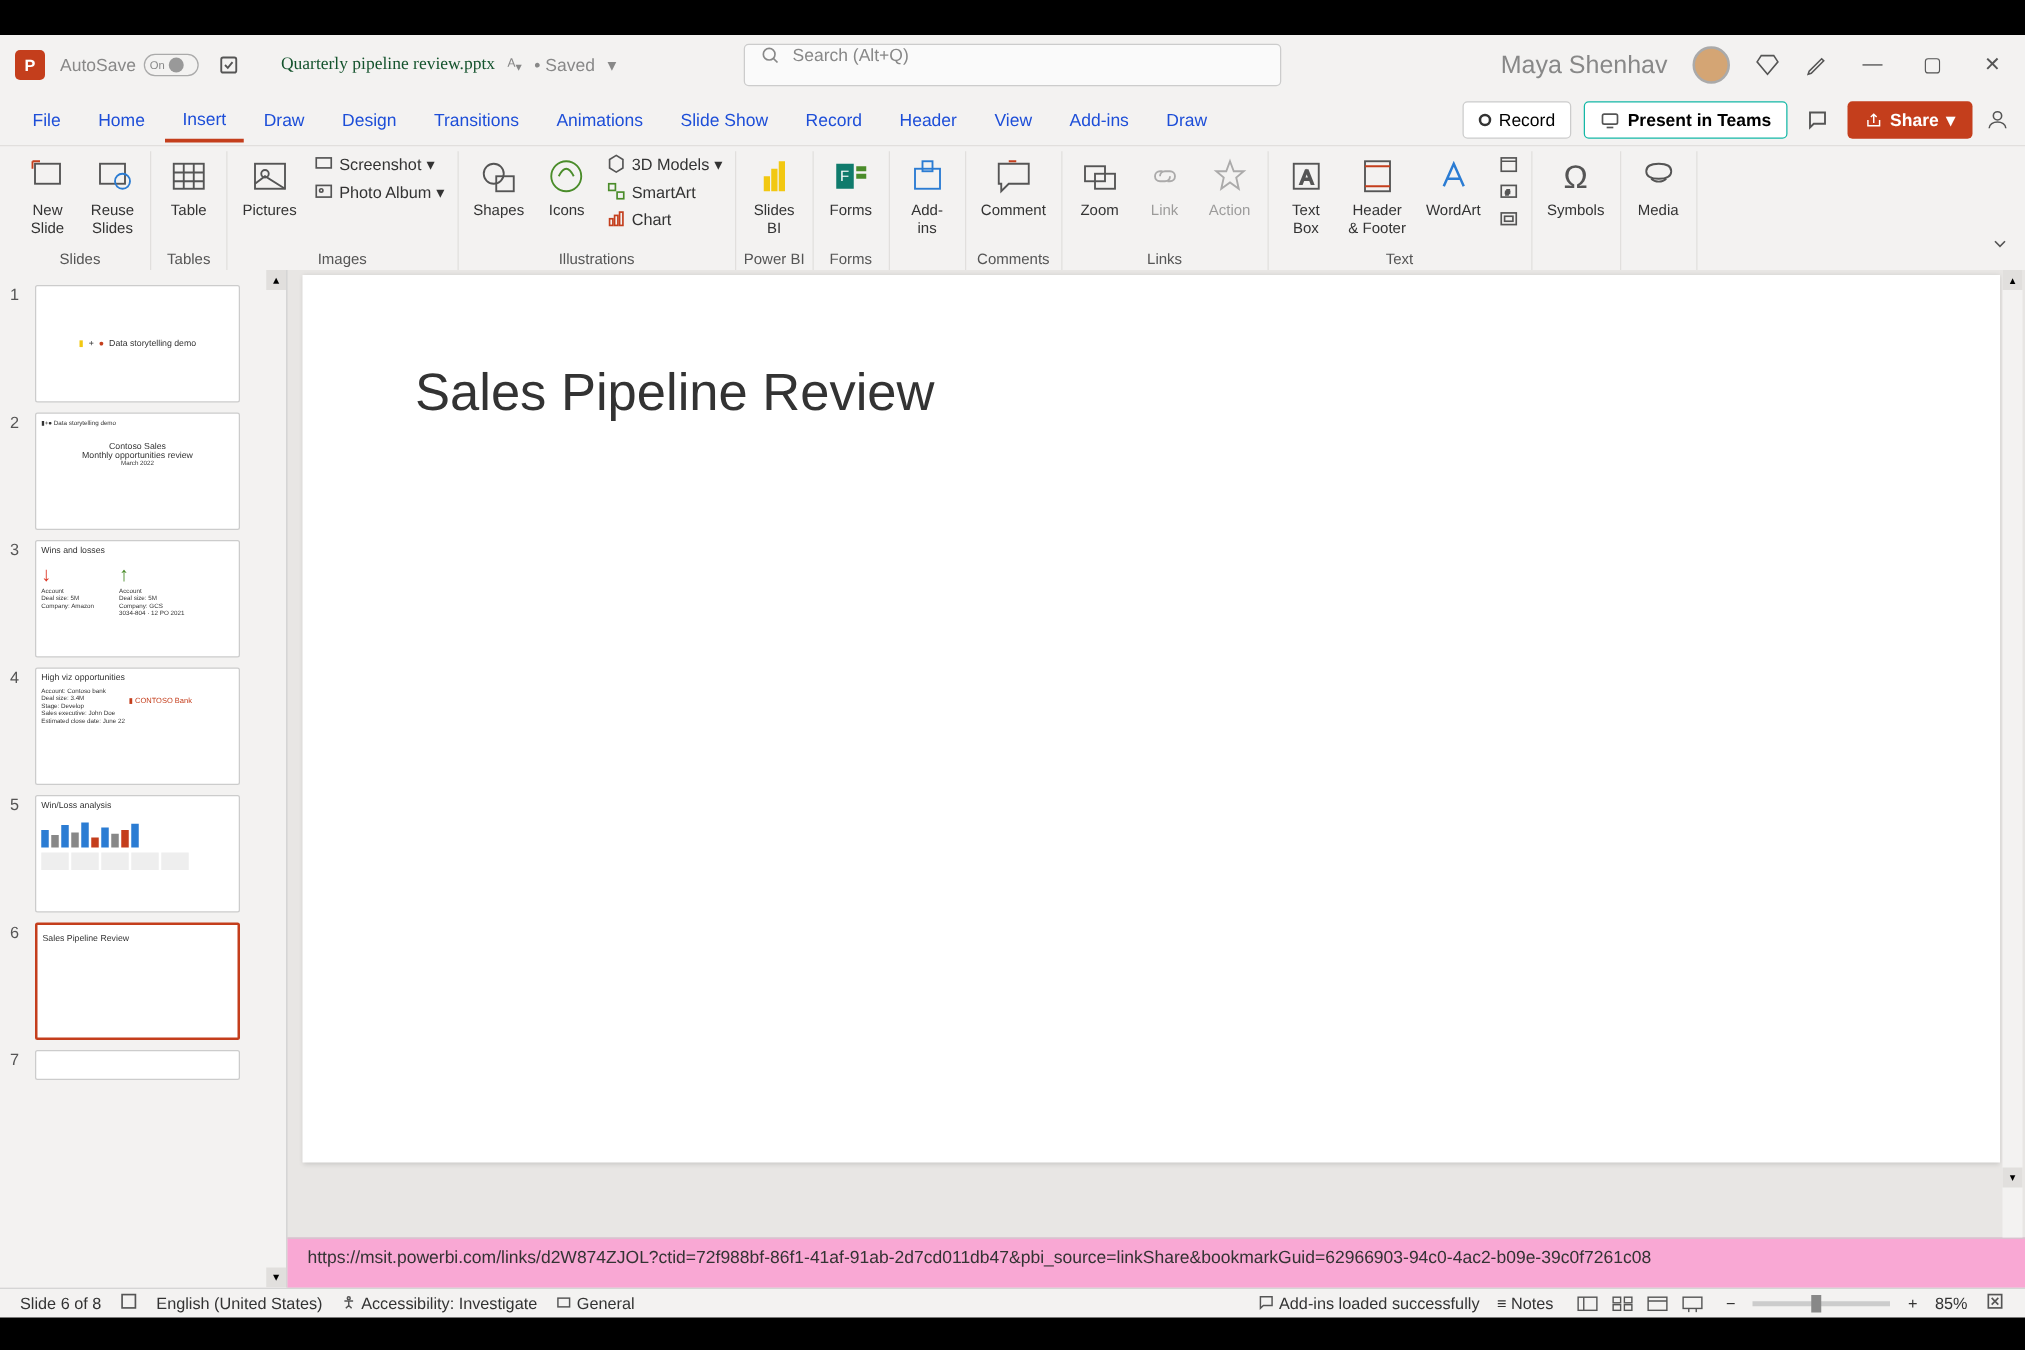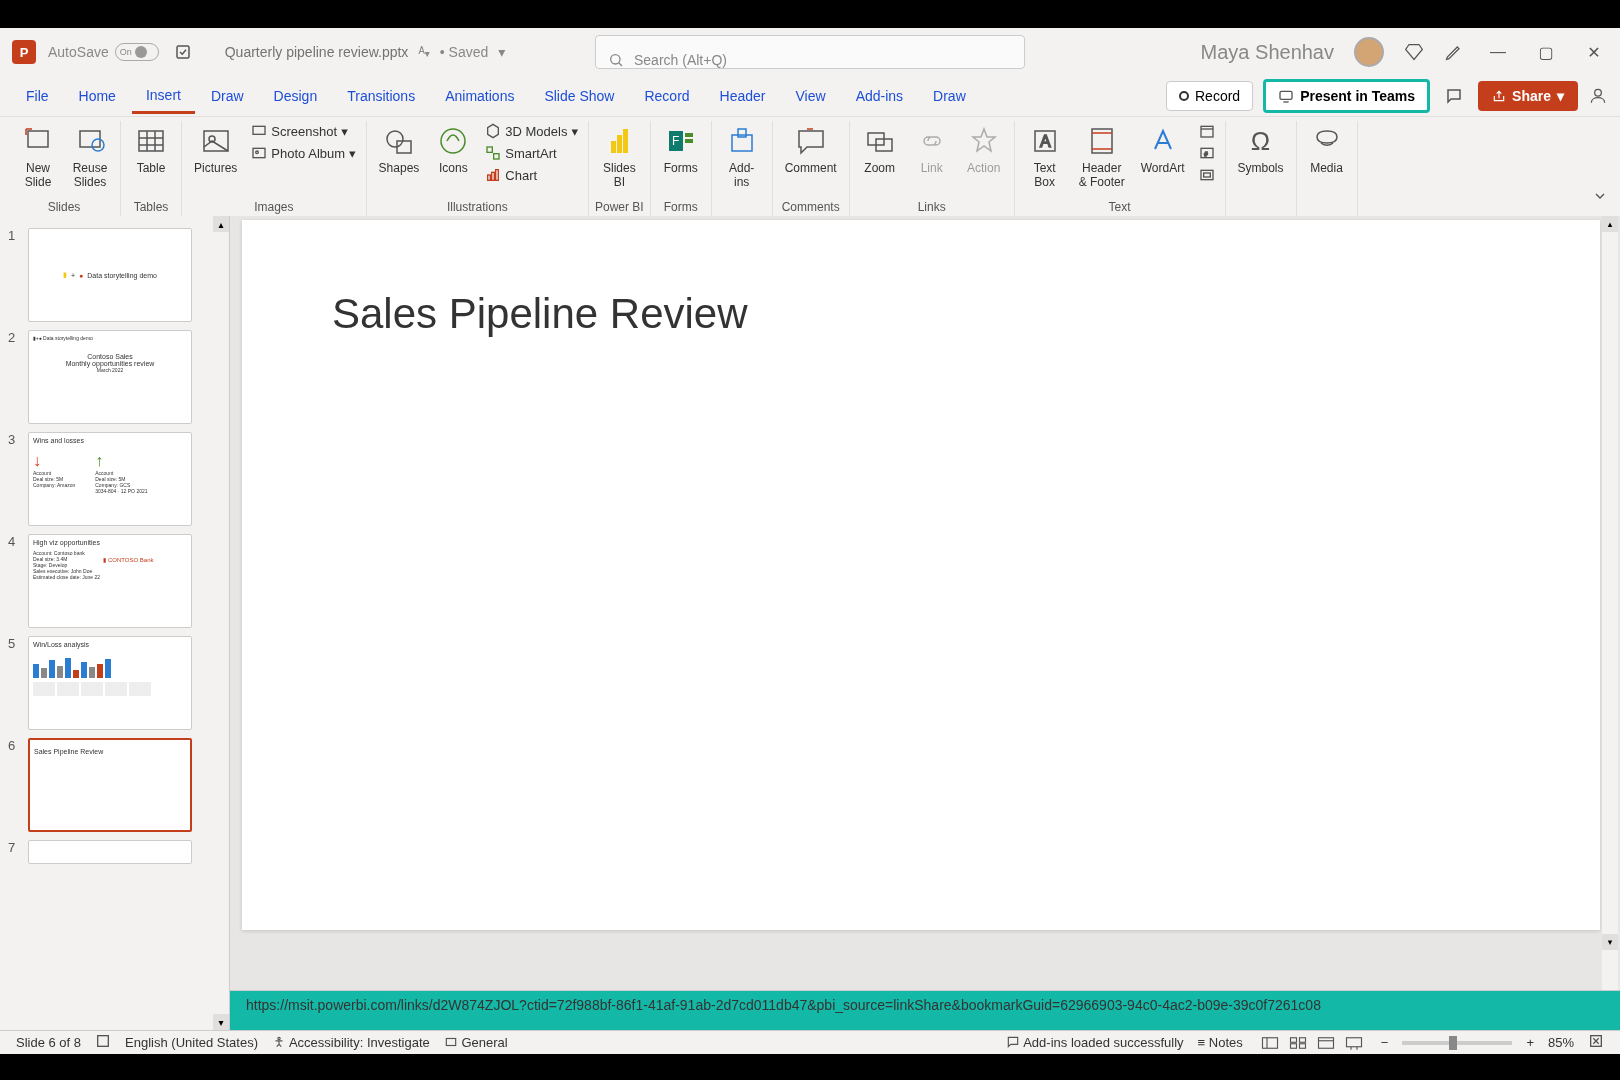--- a/index.html
+++ b/index.html
@@ -5,37 +5,37 @@
 * { margin: 0; padding: 0; box-sizing: border-box; font-family: 'Segoe UI', sans-serif; }
 body { background: #000; width: 1620px; height: 1080px; overflow: hidden; }
 .app-window { position: absolute; top: 28px; left: 0; width: 1620px; height: 1024px; background: #f3f2f1; }
 .title-bar { height: 48px; display: flex; align-items: center; padding: 0 12px; background: #f3f2f1; }
 .pp-icon { width: 24px; height: 24px; background: #c43e1c; border-radius: 4px; color: #fff; font-size: 13px; font-weight: bold; display: flex; align-items: center; justify-content: center; margin-right: 12px; }
 .autosave { color: #888; font-size: 14px; margin-right: 6px; }
 .toggle { width: 44px; height: 18px; border: 1px solid #aaa; border-radius: 10px; position: relative; margin-right: 14px; display: flex; align-items: center; padding-left: 4px; }
 .toggle span { font-size: 9px; color: #888; margin-right: 3px; }
 .toggle-knob { width: 12px; height: 12px; background: #999; border-radius: 50%; }
 .sync-icon { width: 20px; height: 20px; display: flex; align-items: center; justify-content: center; color: #555; margin-right: 32px; }
-.filename { color: #737373; font-size: 14px; }
+.filename { color: #14532d; font-size: 14px; font-family: Liberation Serif, serif; }
 .saved-badge { color: #888; font-size: 14px; margin-left: 10px; }
-.search-box { position: absolute; left: 50%; transform: translateX(-50%); width: 430px; height: 34px; border: 1px solid #ccc; border-radius: 4px; background: #fafafa; display: flex; align-items: flex-end; padding: 0 12px; }
+.search-box { position: absolute; left: 50%; transform: translateX(-50%); width: 430px; height: 34px; border: 1px solid #ccc; border-radius: 4px; background: #fafafa; display: flex; align-items: flex-start; padding: 0 12px; }
 .search-box svg { margin-right: 10px; }
 .search-box span { color: #888; font-size: 14px; }
 .title-right { margin-left: auto; display: flex; align-items: center; gap: 20px; }
 .username { color: #888; font-size: 20px; }
 .avatar { width: 30px; height: 30px; border-radius: 50%; background: #d4a574; border: 2px solid #aaa; }
 .icon-btn { color: #666; cursor: pointer; }
 .win-btn { width: 28px; height: 28px; display: flex; align-items: center; justify-content: center; color: #555; }
 .tabs-row { height: 40px; display: flex; align-items: center; padding: 0 12px; background: #f3f2f1; gap: 2px; }
 .tab { padding: 8px 14px; font-size: 14px; color: #1d4ed8; cursor: pointer; }
 .tab.active { border-bottom: 3px solid #c43e1c; }
 .tabs-right { margin-left: auto; display: flex; align-items: center; gap: 10px; }
 .btn-record { background: #fff; border: 1px solid #ccc; border-radius: 4px; padding: 6px 12px; font-size: 14px; display: flex; align-items: center; gap: 6px; }
 .rec-dot { width: 10px; height: 10px; border: 2px solid #333; border-radius: 50%; }
-.btn-teams { background: #fff; border: 3px solid #14b8a6; border-radius: 4px; padding: 6px 12px; font-size: 14px; display: flex; align-items: center; gap: 6px; font-weight: 600; }
+.btn-teams { background: #fff; border: 1px solid #14b8a6; border-radius: 4px; padding: 6px 12px; font-size: 14px; display: flex; align-items: center; gap: 6px; font-weight: 600; }
 .btn-share { background: #c43e1c; color: #fff; border: none; border-radius: 4px; padding: 7px 14px; font-size: 14px; font-weight: 600; display: flex; align-items: center; gap: 6px; }
 .ribbon { height: 100px; background: #f3f2f1; border-top: 1px solid #e1dfdd; display: flex; padding: 4px 8px 0; position: relative; }
 .ribbon-group { display: flex; flex-direction: column; align-items: center; padding: 0 6px; border-right: 1px solid #e1dfdd; }
 .ribbon-group:last-child { border-right: none; }
 .group-items { display: flex; align-items: flex-start; gap: 4px; flex: 1; }
 .group-label { font-size: 12px; color: #555; padding: 2px 0; }
 .rb-btn { display: flex; flex-direction: column; align-items: center; padding: 2px 6px; cursor: pointer; min-width: 46px; }
 .rb-btn-icon { width: 36px; height: 36px; display: flex; align-items: center; justify-content: center; }
 .rb-btn-label { font-size: 12px; color: #333; text-align: center; line-height: 1.2; margin-top: 2px; }
 .rb-sub { display: flex; flex-direction: column; gap: 2px; }
@@ -51,21 +51,21 @@
 .thumb-scroll-up { position: absolute; top: 0; right: 0; width: 16px; height: 16px; background: #e1dfdd; display: flex; align-items: center; justify-content: center; font-size: 10px; }
 .thumb-scroll-down { position: absolute; bottom: 0; right: 0; width: 16px; height: 16px; background: #e1dfdd; display: flex; align-items: center; justify-content: center; font-size: 10px; }
 .canvas-wrap { flex: 1; display: flex; flex-direction: column; position: relative; }
 .canvas-scroll { flex: 1; padding: 4px 20px 4px 12px; position: relative; }
 .slide-canvas { width: 100%; height: 710px; background: #fff; box-shadow: 0 1px 4px rgba(0,0,0,0.15); padding: 70px 90px; }
 .slide-title { font-size: 42px; font-weight: 300; color: #333; }
 .vscroll { position: absolute; right: 2px; top: 0; width: 16px; height: 100%; background: #f3f2f1; }
 .vscroll-btn { width: 16px; height: 16px; background: #e1dfdd; display: flex; align-items: center; justify-content: center; font-size: 9px; }
 .vscroll-btn.top { position: absolute; top: 0; }
 .vscroll-btn.bot { position: absolute; bottom: 40px; }
-.notes-area { height: 40px; background: #14b8a6; border-top: 1px solid #ccc; padding: 6px 16px; font-size: 14px; color: #333; overflow: hidden; }
+.notes-area { height: 40px; background: #f9a8d4; border-top: 1px solid #ccc; padding: 6px 16px; font-size: 14px; color: #333; overflow: hidden; }
 .statusbar { height: 24px; background: #f3f2f1; border-top: 1px solid #ccc; display: flex; align-items: center; padding: 0 16px; font-size: 13px; color: #333; gap: 14px; }
 .statusbar-right { margin-left: auto; display: flex; align-items: center; gap: 14px; }
 .view-btns { display: flex; gap: 2px; }
 .view-btn { width: 26px; height: 20px; display: flex; align-items: center; justify-content: center; border: 1px solid transparent; }
 .zoom-slider { width: 110px; height: 4px; background: #ccc; position: relative; }
 .zoom-handle { position: absolute; left: 42%; top: -5px; width: 8px; height: 14px; background: #888; }
 .disabled { opacity: 0.45; }
 </style>
 </head>
 <body>

